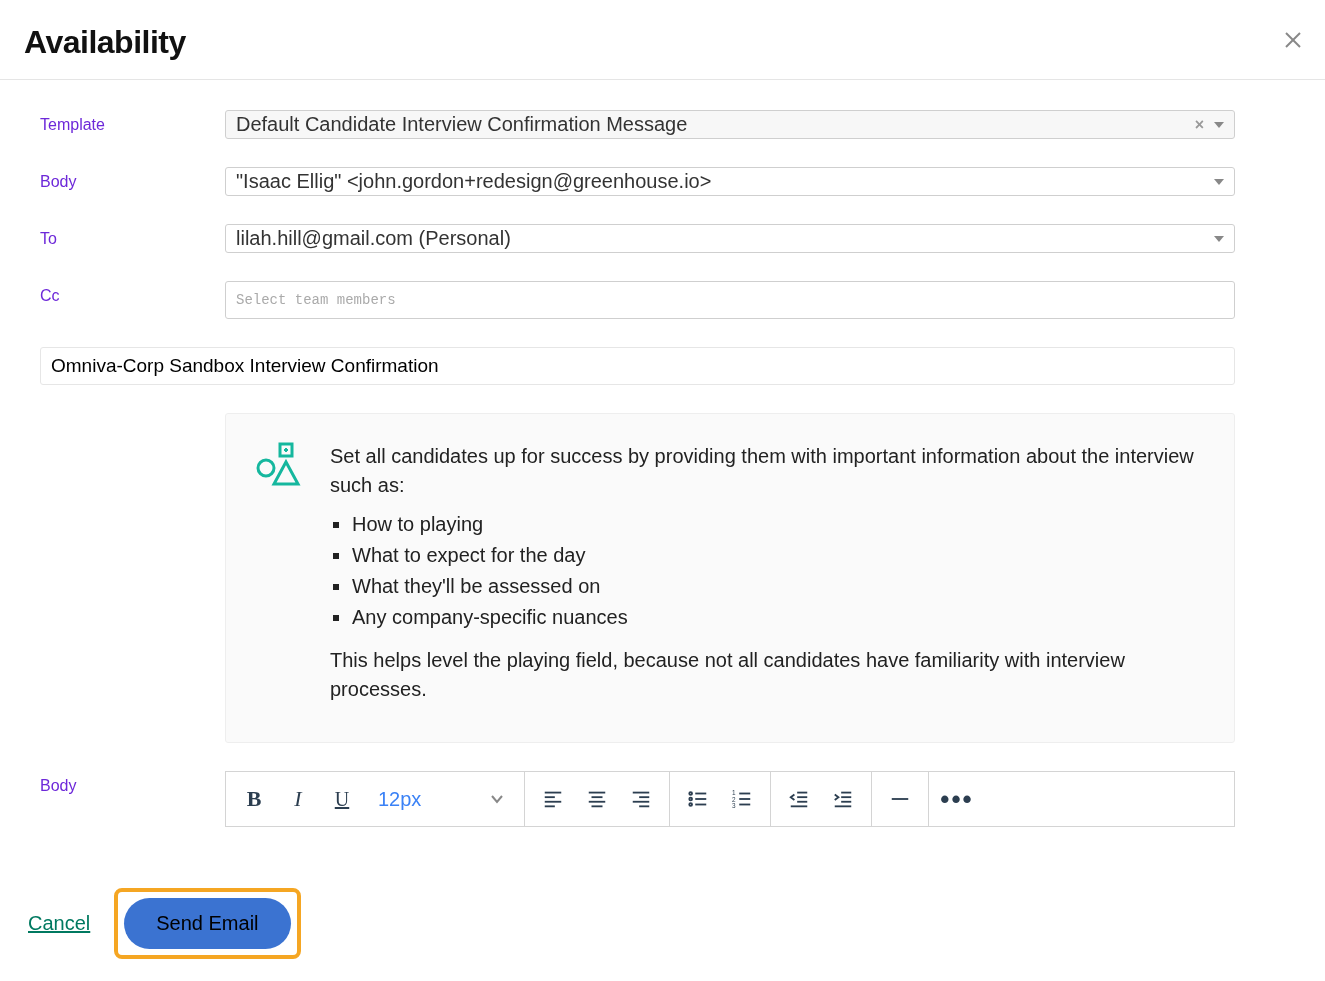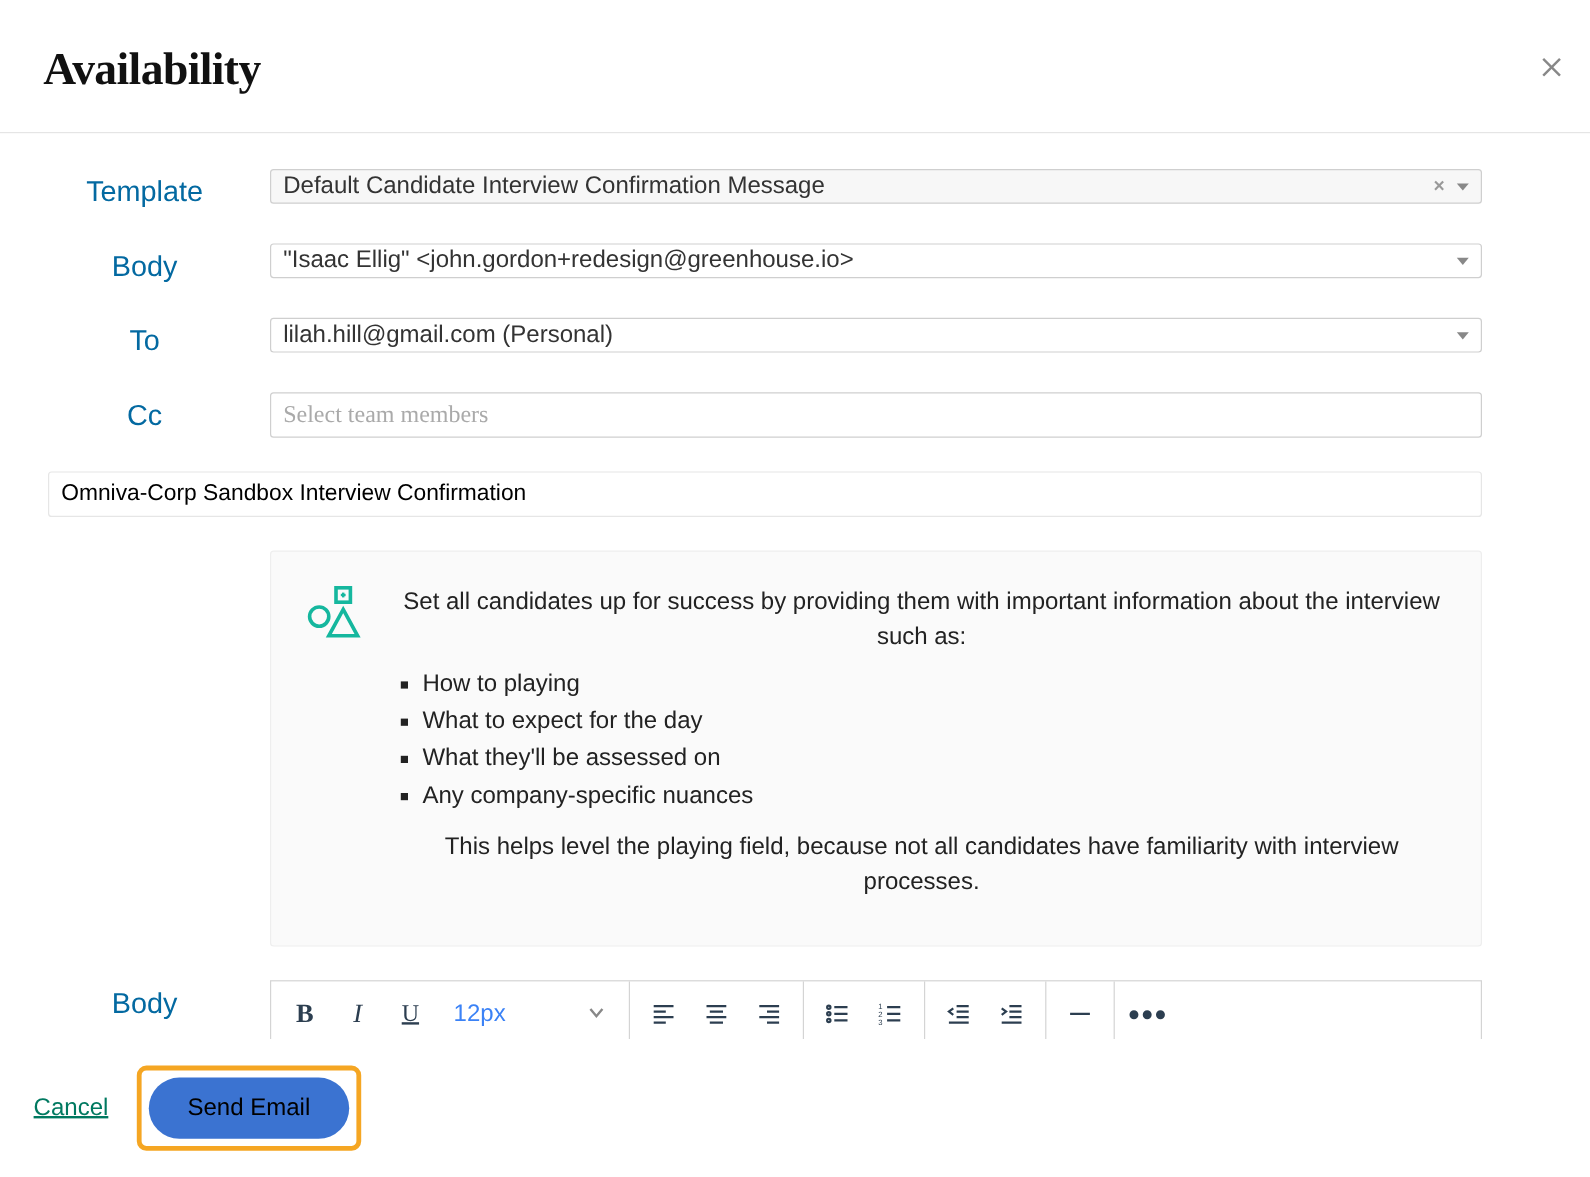--- a/index.html
+++ b/index.html
@@ -11,25 +11,24 @@
     width: 1325px;
   }
   .header {
     display: flex;
     align-items: center;
     justify-content: space-between;
     padding: 24px 24px 18px 24px;
     border-bottom: 1px solid #e5e5e5;
   }
   .header h1 {
-    margin: 12px;
-    font-size: 38px;
+    margin: 0;
+    font-size: 32px;
     font-weight: 700;
     letter-spacing: -0.5px;
-    font-family: Liberation Serif, serif;
   }
   .close-x {
     color: #555;
     cursor: pointer;
     font-size: 18px;
   }
   .content-wrap {
     position: relative;
     height: 775px;
     overflow-y: scroll;
@@ -38,25 +37,25 @@
   .content-wrap::-webkit-scrollbar-thumb { background: #c0c0c0; border-radius: 5px; }
 
   .form { padding: 30px 90px 40px 40px; }
   .row {
     display: flex;
     align-items: flex-start;
     margin-bottom: 28px;
   }
   .row .label {
     width: 185px;
-    text-align: center;
+    text-align: left;
     padding-right: 24px;
     padding-top: 6px;
-    font-size: 24px;
-    color: #0369a1;
+    font-size: 16px;
+    color: #6d28d9;
     flex-shrink: 0;
   }
   .row .field { flex: 1; }
 
   .select-box {
     border: 1px solid #cfcfcf;
     background: #f7f7f7;
     border-radius: 3px;
     height: 29px;
     display: flex;
@@ -76,22 +75,22 @@
     border-left: 5px solid transparent;
     border-right: 5px solid transparent;
     border-top: 6px solid #888;
   }
   .text-input {
     width: 100%;
     border: 1px solid #cfcfcf;
     border-radius: 3px;
     height: 38px;
     padding: 0 10px;
-    font-size: 20px;
-    font-family: Liberation Serif, serif;
+    font-size: 14px;
+    font-family: Liberation Mono, monospace;
   }
   .text-input::placeholder { color: #aaa; }
   .subject-input {
     width: 100%;
     border: 1px solid #e6e6e6;
     border-radius: 3px;
     height: 38px;
     padding: 0 10px;
     font-size: 19px;
     font-family: inherit;
@@ -108,21 +107,21 @@
   .info-icon {
     flex-shrink: 0;
     width: 48px; height: 48px;
     position: relative;
   }
   .info-text {
     font-size: 20px;
     line-height: 1.45;
     color: #222;
   }
-  .info-text p { margin: 0 0 10px 0; text-align: center; }
+  .info-text p { margin: 0 0 10px 0; }
   .info-text ul {
     margin: 8px 0 14px 0;
     padding-left: 22px;
   }
   .info-text ul li {
     list-style-type: square;
     margin: 2px 0;
   }
 
   .editor-toolbar {

